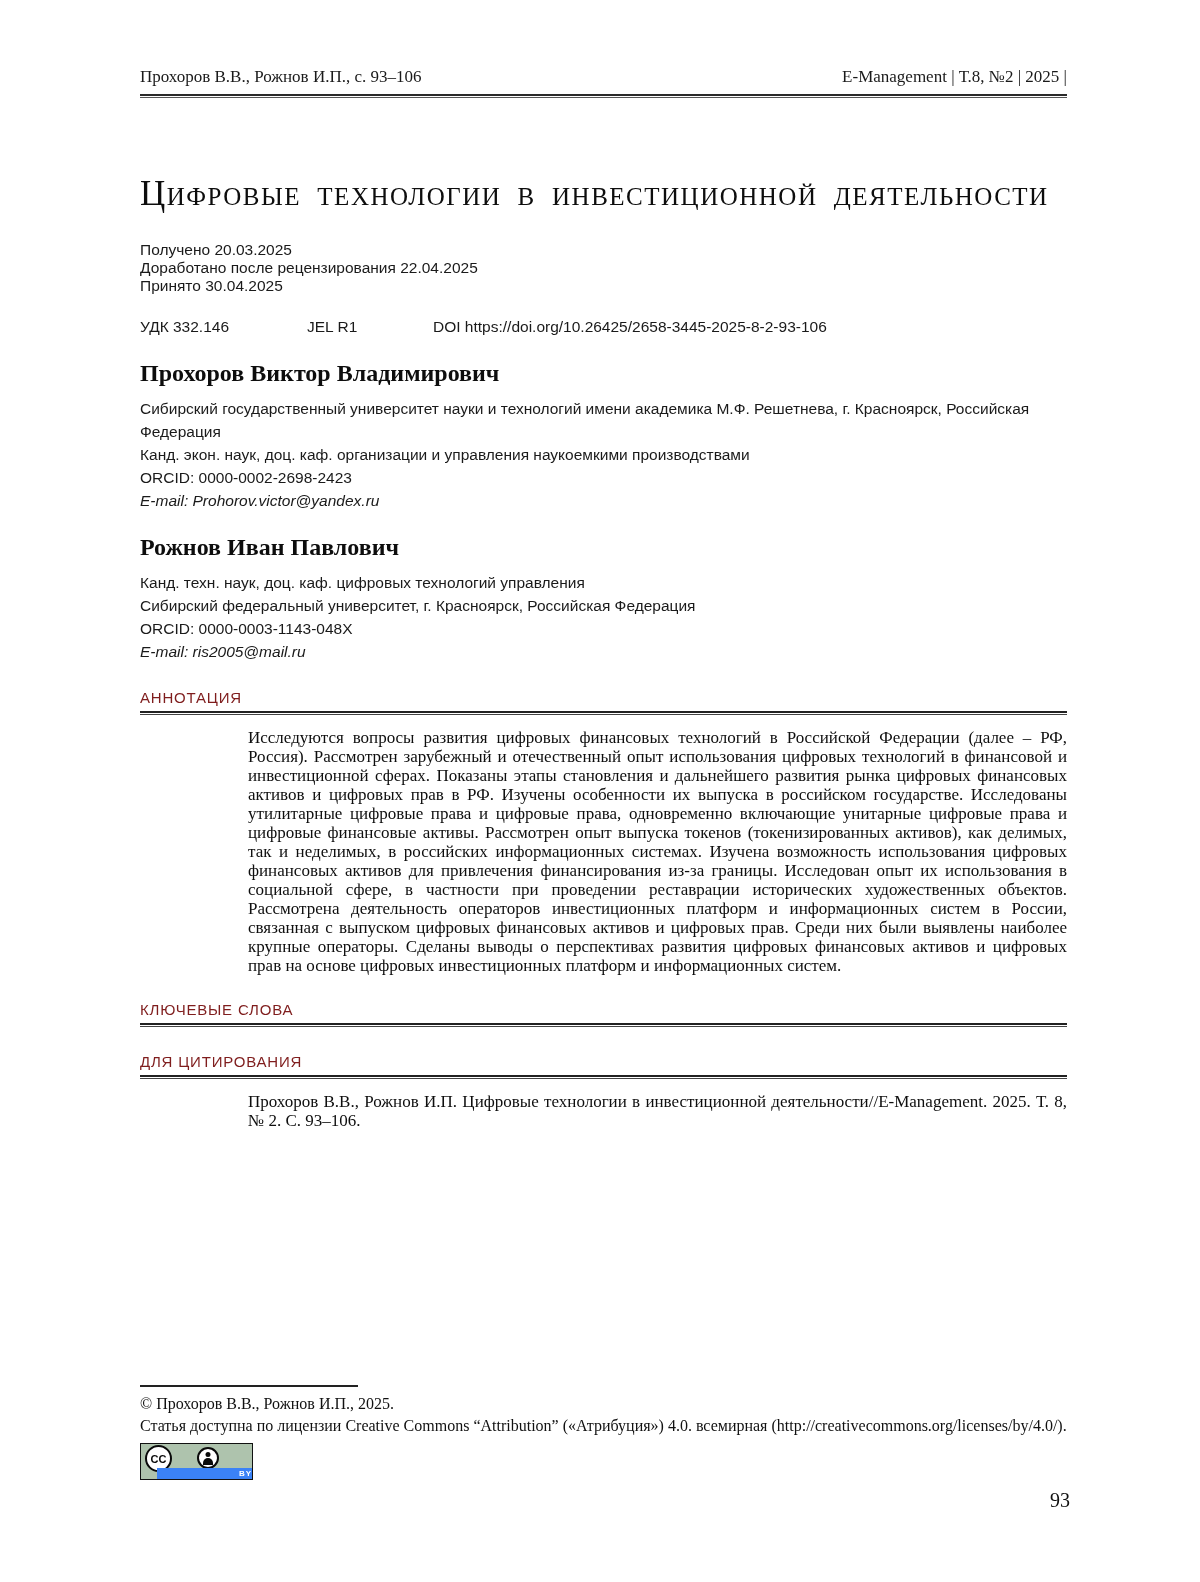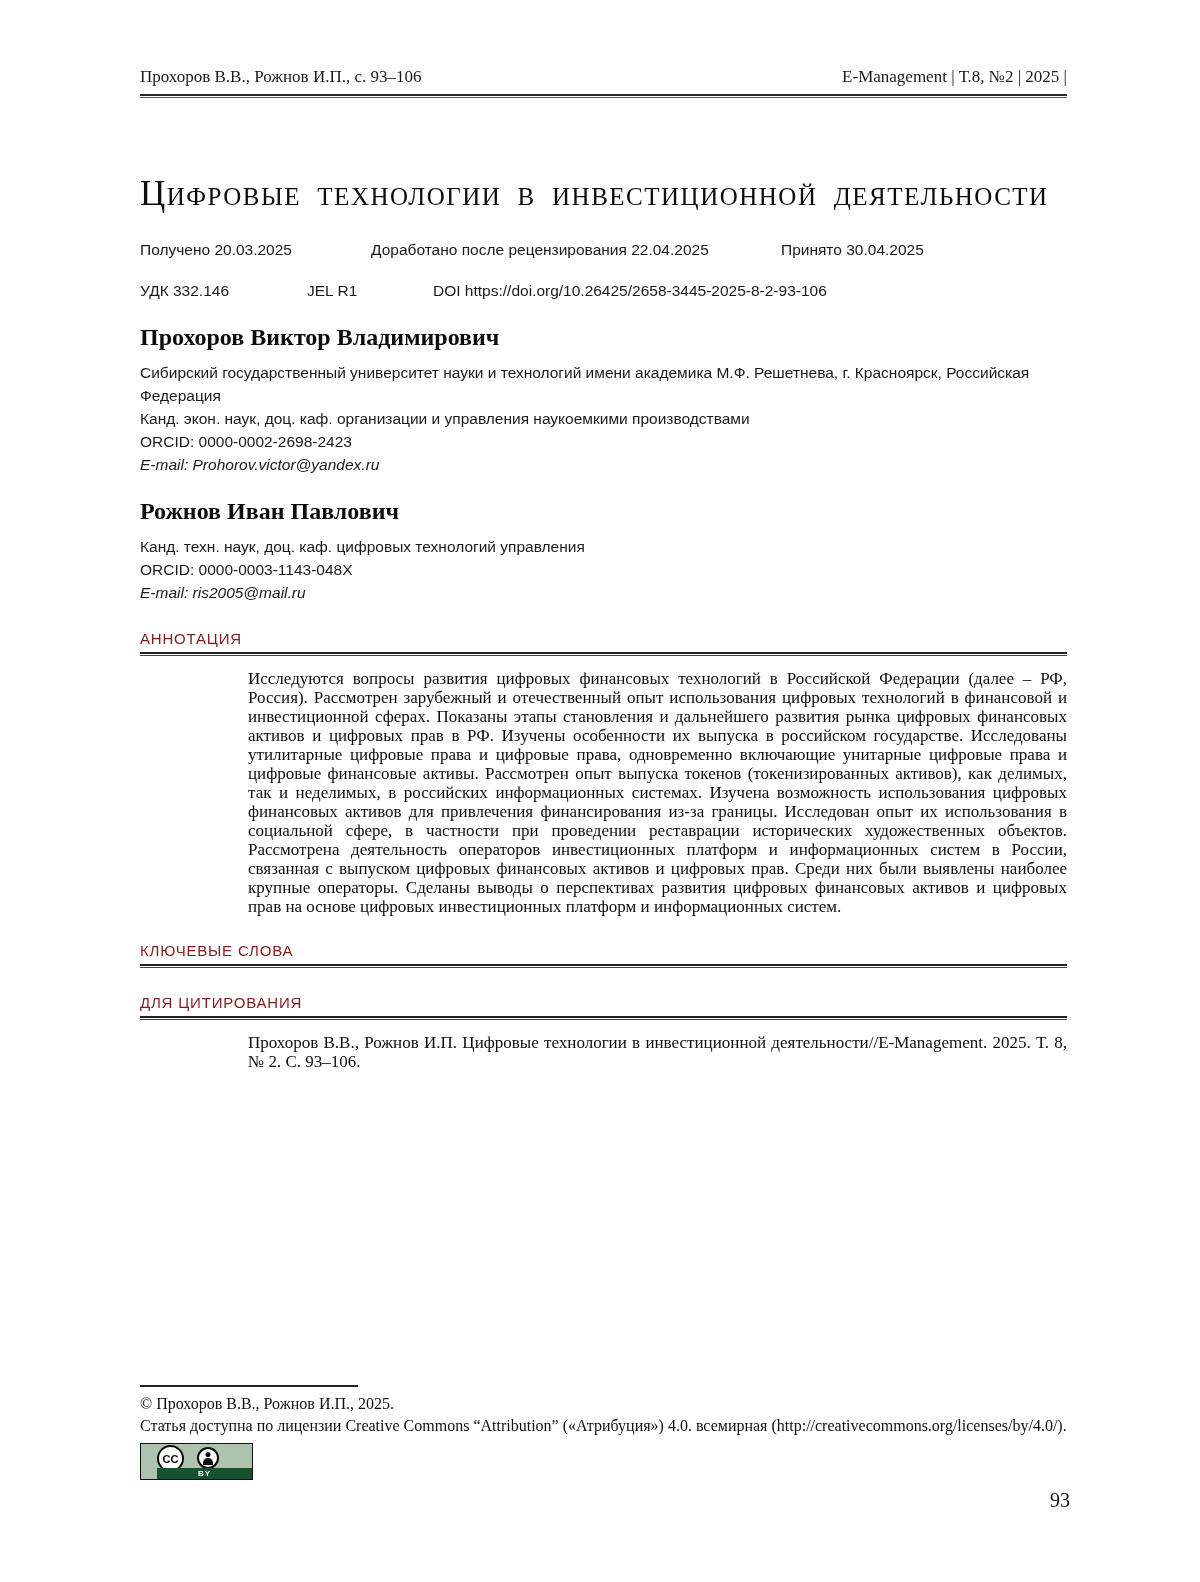--- a/index.html
+++ b/index.html
@@ -33,21 +33,21 @@
     font-variant:small-caps;
     letter-spacing:1.5px; word-spacing:6px;
     color:#0d0d0d;
     white-space:nowrap;
   }
   .meta-row {
     display:flex;
     font-family:"Liberation Sans","DejaVu Sans",sans-serif;
     font-size:15.5px; color:#1a1a1a;
   }
-  .meta-row.first { margin-top:27px; }
+  .meta-row.first { margin-top:27px;flex-direction:column; }
   .meta-row.second { margin-top:23px; }
   .mcol-a { width:231px; } .mcol-b { width:410px; }
   .mcol-c { width:167px; } .mcol-d { width:126px; }
 
   
   .author { margin-top:24px; }
   .author + .author { margin-top:22px; }
   .author-name {
     font-size:24px; font-weight:700; color:#0d0d0d;
     margin-bottom:10px;
@@ -79,28 +79,28 @@
   .footer-rule { width:218px; border-top:2px solid #222; margin-bottom:6px; }
   .footer-line { font-size:16px; line-height:22px; color:#111; }
 
   .cc-badge {
     margin-top:6px; position:relative;
     width:113px; height:37px;
     background:#aec3ad; border:1.5px solid #111;
   }
   .cc-strip {
     position:absolute; left:16px; right:0; bottom:0; height:11px;
-    background:#14532d; display:flex; align-items:center; justify-content:center;
+    background:#3b82f6; display:flex; align-items:center; justify-content:flex-end;
   }
   .cc-strip span {
     color:#fff; font-family:"Liberation Sans","DejaVu Sans",sans-serif;
     font-size:8px; font-weight:700; letter-spacing:1px; line-height:1;
   }
   .cc-circle {
-    position:absolute; left:16px; top:1px;
+    position:absolute; left:4px; top:1px;
     width:27px; height:27px; border:2.5px solid #0a0a0a; border-radius:50%;
     background:#fff; display:flex; align-items:center; justify-content:center;
     font-family:"Liberation Sans","DejaVu Sans",sans-serif;
     font-size:11px; font-weight:700; color:#0a0a0a;
   }
   .person-circle {
     position:absolute; left:56px; top:3px;
     width:22px; height:22px; border:2.5px solid #0a0a0a; border-radius:50%;
     background:#fff;
   }
@@ -146,20 +146,21 @@
       <div class="author-name">Прохоров Виктор Владимирович</div>
       <div class="author-line">Сибирский государственный университет науки и технологий имени академика М.Ф. Решетнева, г. Красноярск, Российская Федерация</div>
       <div class="author-line">Канд. экон. наук, доц. каф. организации и управления наукоемкими производствами</div>
       <div class="author-line">ORCID: 0000-0002-2698-2423</div>
       <div class="author-line email">E-mail: Prohorov.victor@yandex.ru</div>
     </div>
 
     <div class="author">
       <div class="author-name">Рожнов Иван Павлович</div>
       <div class="author-line">Канд. техн. наук, доц. каф. цифровых технологий управления</div>
+      <div class="author-line">Сибирский федеральный университет, г. Красноярск, Российская Федерация</div>
       <div class="author-line">ORCID: 0000-0003-1143-048X</div>
       <div class="author-line email">E-mail: ris2005@mail.ru</div>
     </div>
 
     <div class="section-heading">АННОТАЦИЯ</div>
     <div class="section-rule"></div>
     <p class="indented" lang="ru">Исследуются вопросы развития цифровых финансовых технологий в Российской Федерации (далее – РФ, Россия). Рассмотрен зарубежный и отечественный опыт использования цифровых технологий в финансовой и инвестиционной сферах. Показаны этапы становления и дальнейшего развития рынка цифровых финансовых активов и цифровых прав в РФ. Изучены особенности их выпуска в российском государстве. Исследованы утилитарные цифровые права и цифровые права, одновременно включающие унитарные цифровые права и цифровые финансовые активы. Рассмотрен опыт выпуска токенов (токенизированных активов), как делимых, так и неделимых, в российских информационных системах. Изучена возможность использования цифровых финансовых активов для привлечения финансирования из-за границы. Исследован опыт их использования в социальной сфере, в частности при проведении реставрации исторических художественных объектов. Рассмотрена деятельность операторов инвестиционных платформ и информационных систем в России, связанная с выпуском цифровых финансовых активов и цифровых прав. Среди них были выявлены наиболее крупные операторы. Сделаны выводы о перспективах развития цифровых финансовых активов и цифровых прав на основе цифровых инвестиционных платформ и информационных систем.</p>
 
     <div class="section-heading">КЛЮЧЕВЫЕ СЛОВА</div>
     <div class="section-rule"></div>

